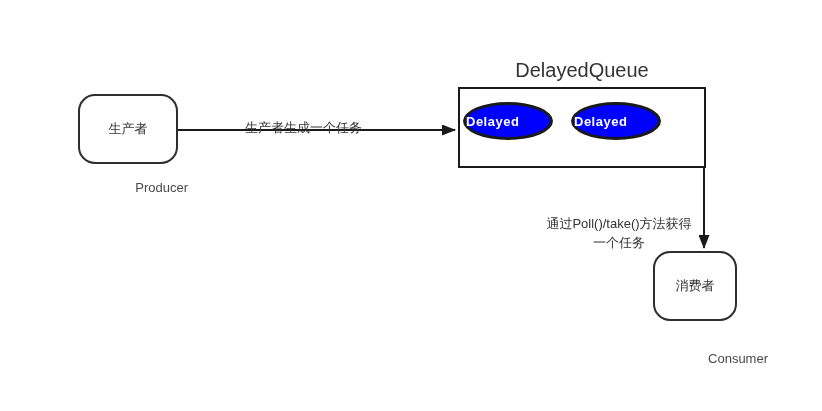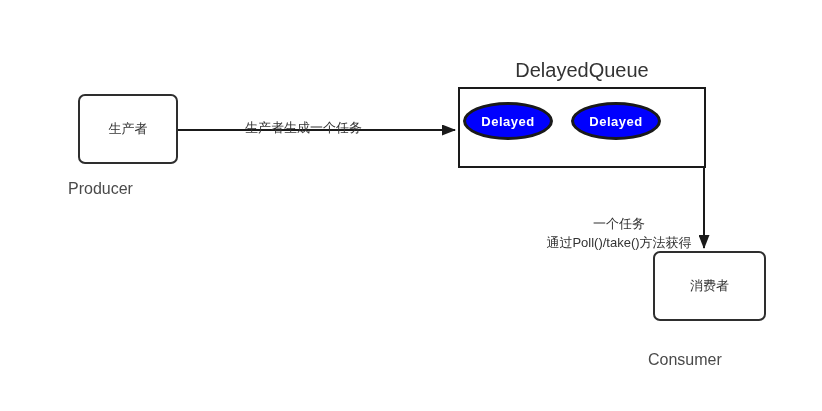--- a/index.html
+++ b/index.html
@@ -12,35 +12,35 @@
     position: relative;
     width: 822px;
     height: 411px;
     background: #ffffff;
     overflow: hidden;
   }
   .node {
     position: absolute;
     box-sizing: border-box;
     border: 2px solid var(--node_border, #2e2e2e);
-    border-radius: 7px;
+    border-radius: 17px;
     background: #ffffff;
     display: flex;
     align-items: center;
     justify-content: center;
     font-size: 13px;
     color: var(--text, #333333);
   }
   .producer-box { left: 78px; top: 94px; width: 100px; height: 70px; }
-  .consumer-box { left: 653px; top: 251px; width: 113px; height: 70px; }
+  .consumer-box { left: 653px; top: 251px; width: 84px; height: 70px; }
   .caption {
     position: absolute;
-    font-size: 16px;
+    font-size: 13px;
     color: var(--caption_text, #4a4a4a);
-    text-align: left;
+    text-align: right;
   }
   .producer-caption { left: 68px; top: 180px; width: 120px; }
   .consumer-caption { left: 648px; top: 351px; width: 120px; }
   .queue-title {
     position: absolute;
     left: 458px; top: 59px; width: 248px;
     text-align: center;
     font-size: 20px;
     color: var(--text, #333333);
   }
@@ -53,21 +53,20 @@
   }
   .delayed-ellipse {
     position: absolute;
     width: 90px; height: 38px;
     box-sizing: border-box;
     border: 3px solid var(--delayed_border, #1a1a1a);
     border-radius: 50%;
     background: var(--delayed_fill, #0000fe);
     display: flex;
     align-items: center;
-    justify-content: center;
     color: var(--delayed_text, #ffffff);
     font-size: 13px;
     font-weight: bold;
     letter-spacing: 0.5px;
   }
   .delayed-1 { left: 463px; top: 102px; }
   .delayed-2 { left: 571px; top: 102px; }
   .edge-label {
     position: absolute;
     font-size: 13px;
@@ -113,22 +112,22 @@
   <div class="queue-title">DelayedQueue</div>
   <div class="queue-box"></div>
   <div class="delayed-ellipse delayed-1">
     <span>Delayed</span>
   </div>
   <div class="delayed-ellipse delayed-2">
     <span>Delayed</span>
   </div>
 
   <div class="edge-label consume-label">
+    <div>通过Poll()/take()方法获得</div>
     <div>一个任务</div>
-    <div>通过Poll()/take()方法获得</div>
   </div>
 
   <div class="node consumer-box">
     <span>消费者</span>
   </div>
   <div class="caption consumer-caption">Consumer</div>
 
 </div>
 
 </body></html>

